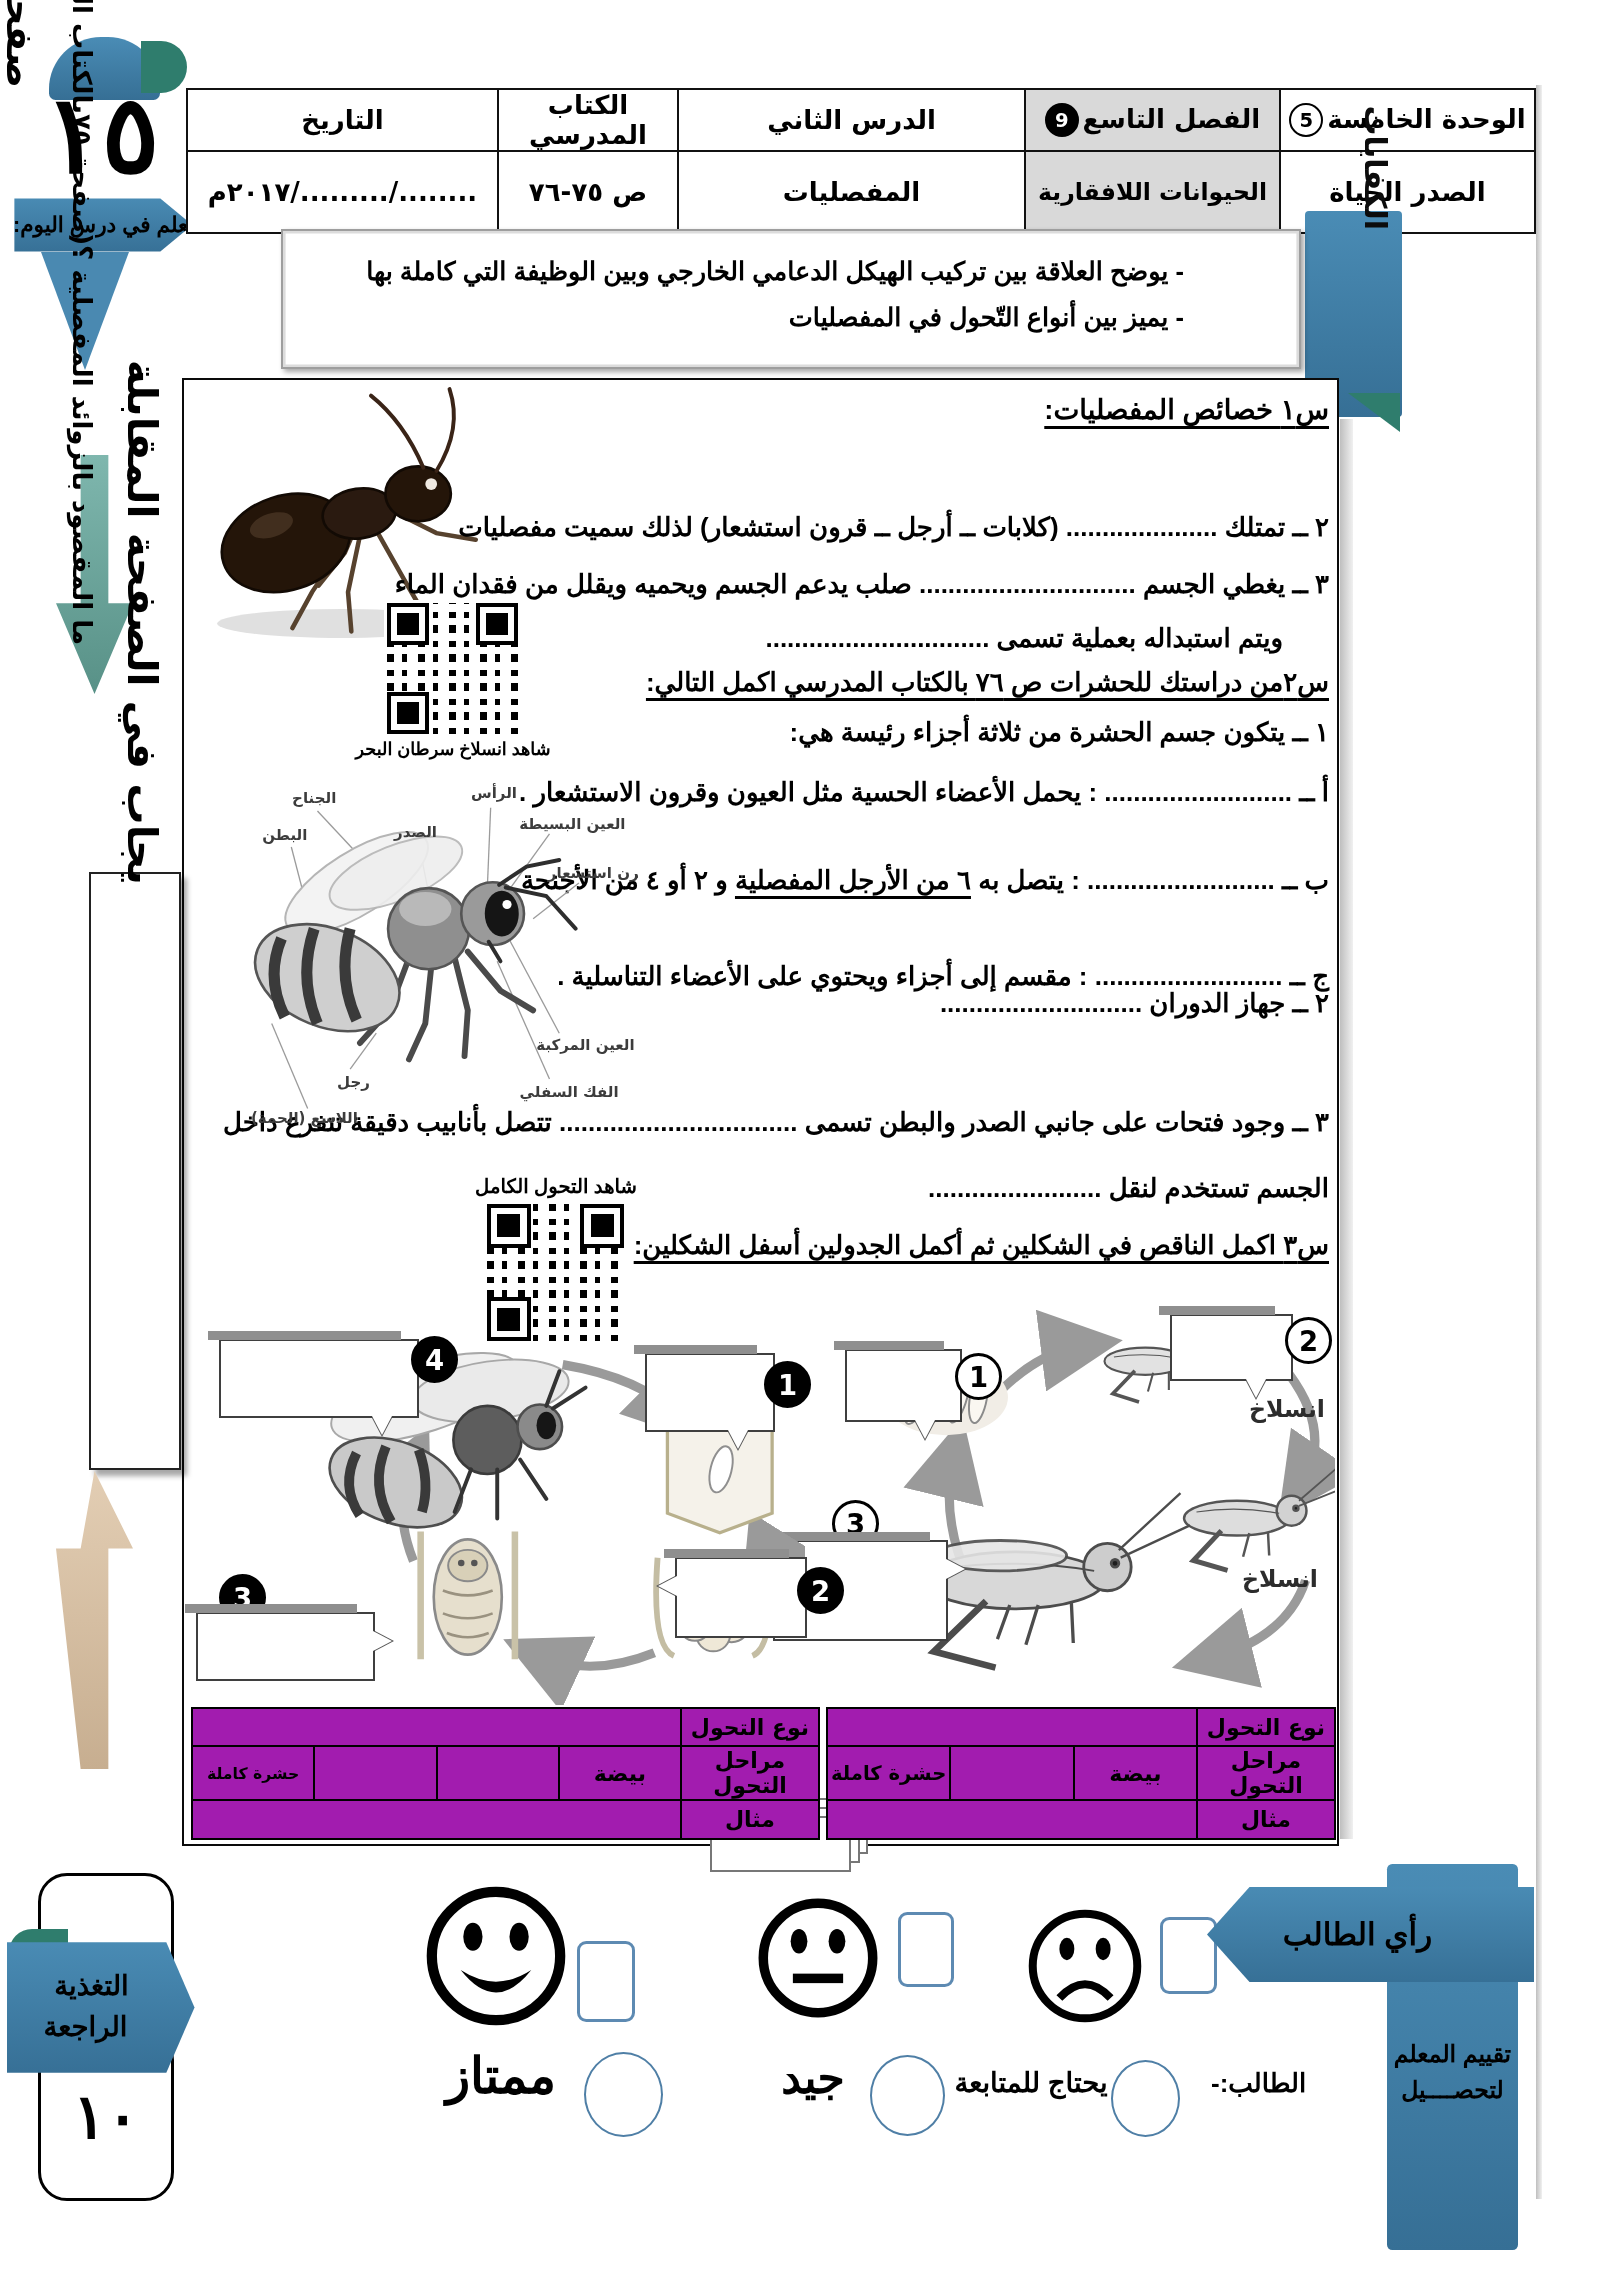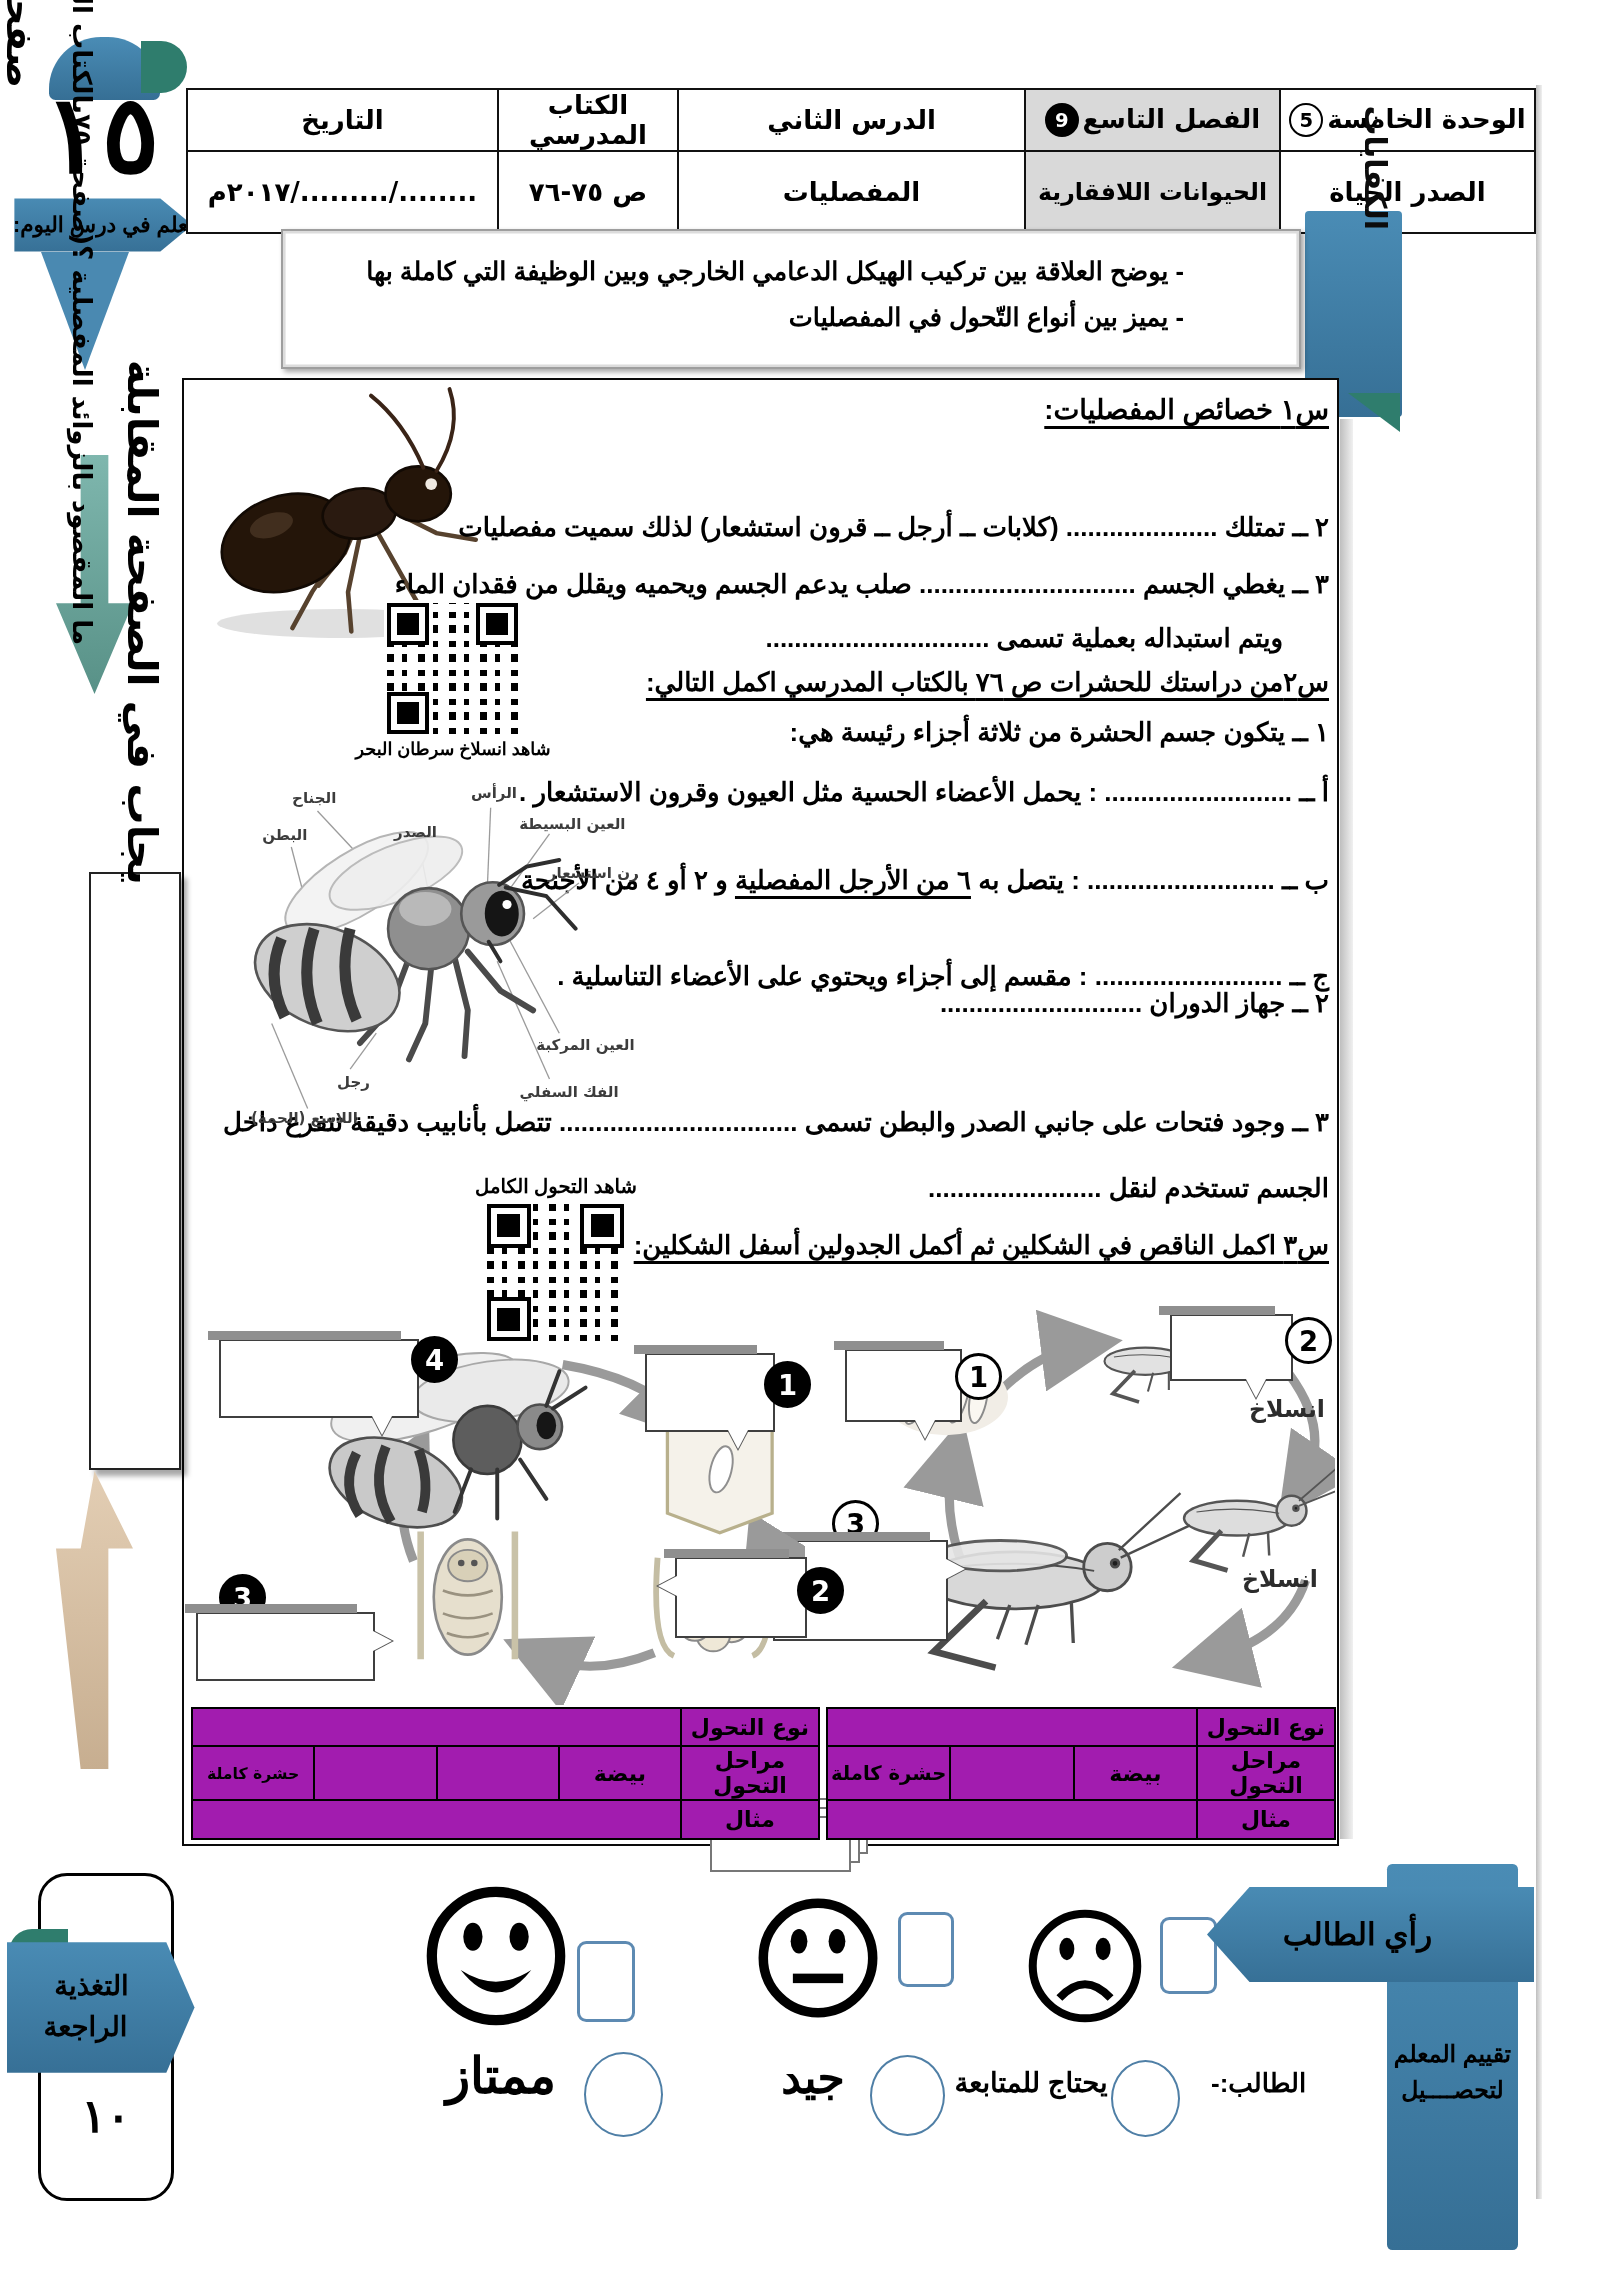--- a/index.html
+++ b/index.html
@@ -427,21 +427,21 @@
   <div class="tl" style="left:424px;top:2047px;width:154px;text-align:center;font-size:50px;">ممتاز</div>
   <div class="ell" style="left:584px;top:2052px;width:75px;height:81px;"></div>
   <div class="tl" style="left:764px;top:2052px;width:98px;text-align:center;font-size:44px;">جيد</div>
   <div class="ell" style="left:870px;top:2055px;width:71px;height:77px;"></div>
   <div class="tl" style="left:954px;top:2066px;width:154px;text-align:center;font-size:27.5px;">يحتاج للمتابعة</div>
   <div class="ell" style="left:1111px;top:2060px;width:65px;height:73px;"></div>
   <div class="tl" style="left:1211px;top:2068px;font-size:26px;">الطالب:-</div>
 
   <div class="scorebox" style="left:38px;top:1873px;width:130px;height:160px;"></div>
   <div class="scorebox ctr" style="left:38px;top:2031px;width:130px;height:164px;">
-    <span class="tl" style="position:static;font-size:46px;">١٠</span>
+    <span class="tl" style="position:static;font-size:62px;">١٠</span>
   </div>
 
   <div class="abs ribbon" style="left:1387px;top:1864px;width:131px;height:386px;border-radius:5.2px;"></div>
   <div class="abs ribbon ctr" style="left:1207px;top:1883px;width:327px;height:103px;clip-path:polygon(0 50%,13% 4%,100% 4%,100% 96%,13% 96%);">
     <span class="tl" style="position:static;font-size:31px;padding-right:26px;">رأي الطالب</span>
   </div>
   <div class="tl" style="left:1392px;top:2040px;width:121px;text-align:center;font-size:23.6px;">تقييم المعلم</div>
   <div class="tl" style="left:1392px;top:2076px;width:121px;text-align:center;font-size:23.6px;">لتحصــــيل</div>
 
   <div class="abs" style="left:9.2px;top:1929px;width:59px;height:46px;background:#2f7d6d;border-radius:39px 0 0 39px;"></div>

